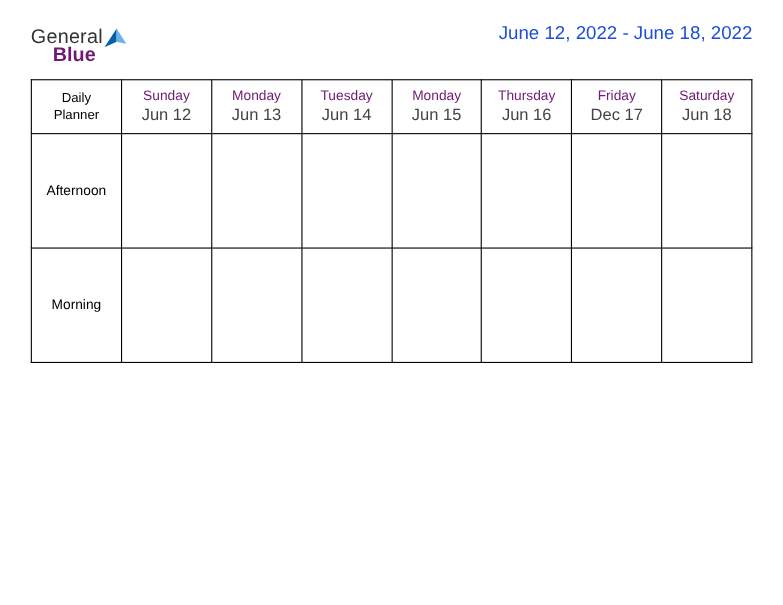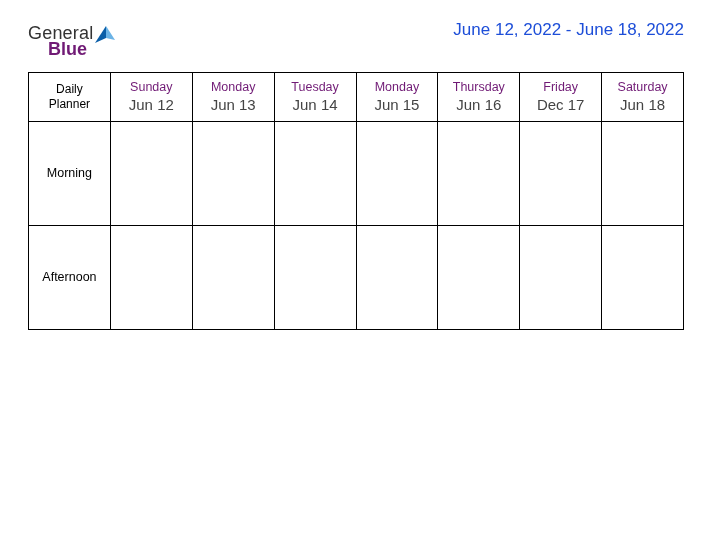--- a/index.html
+++ b/index.html
@@ -168,31 +168,31 @@
         <div class="th-day-date">Dec 17</div>
       </th>
       <th>
         <div class="th-day-name">Saturday</div>
         <div class="th-day-date">Jun 18</div>
       </th>
     </tr>
   </thead>
   <tbody>
     <tr>
-      <td class="row-label">Morning</td>
+      <td class="row-label">Afternoon</td>
       <td class="cell"></td>
       <td class="cell"></td>
       <td class="cell"></td>
       <td class="cell"></td>
       <td class="cell"></td>
       <td class="cell"></td>
       <td class="cell"></td>
     </tr>
     <tr>
-      <td class="row-label">Afternoon</td>
+      <td class="row-label">Morning</td>
       <td class="cell"></td>
       <td class="cell"></td>
       <td class="cell"></td>
       <td class="cell"></td>
       <td class="cell"></td>
       <td class="cell"></td>
       <td class="cell"></td>
     </tr>
   </tbody>
 </table>

